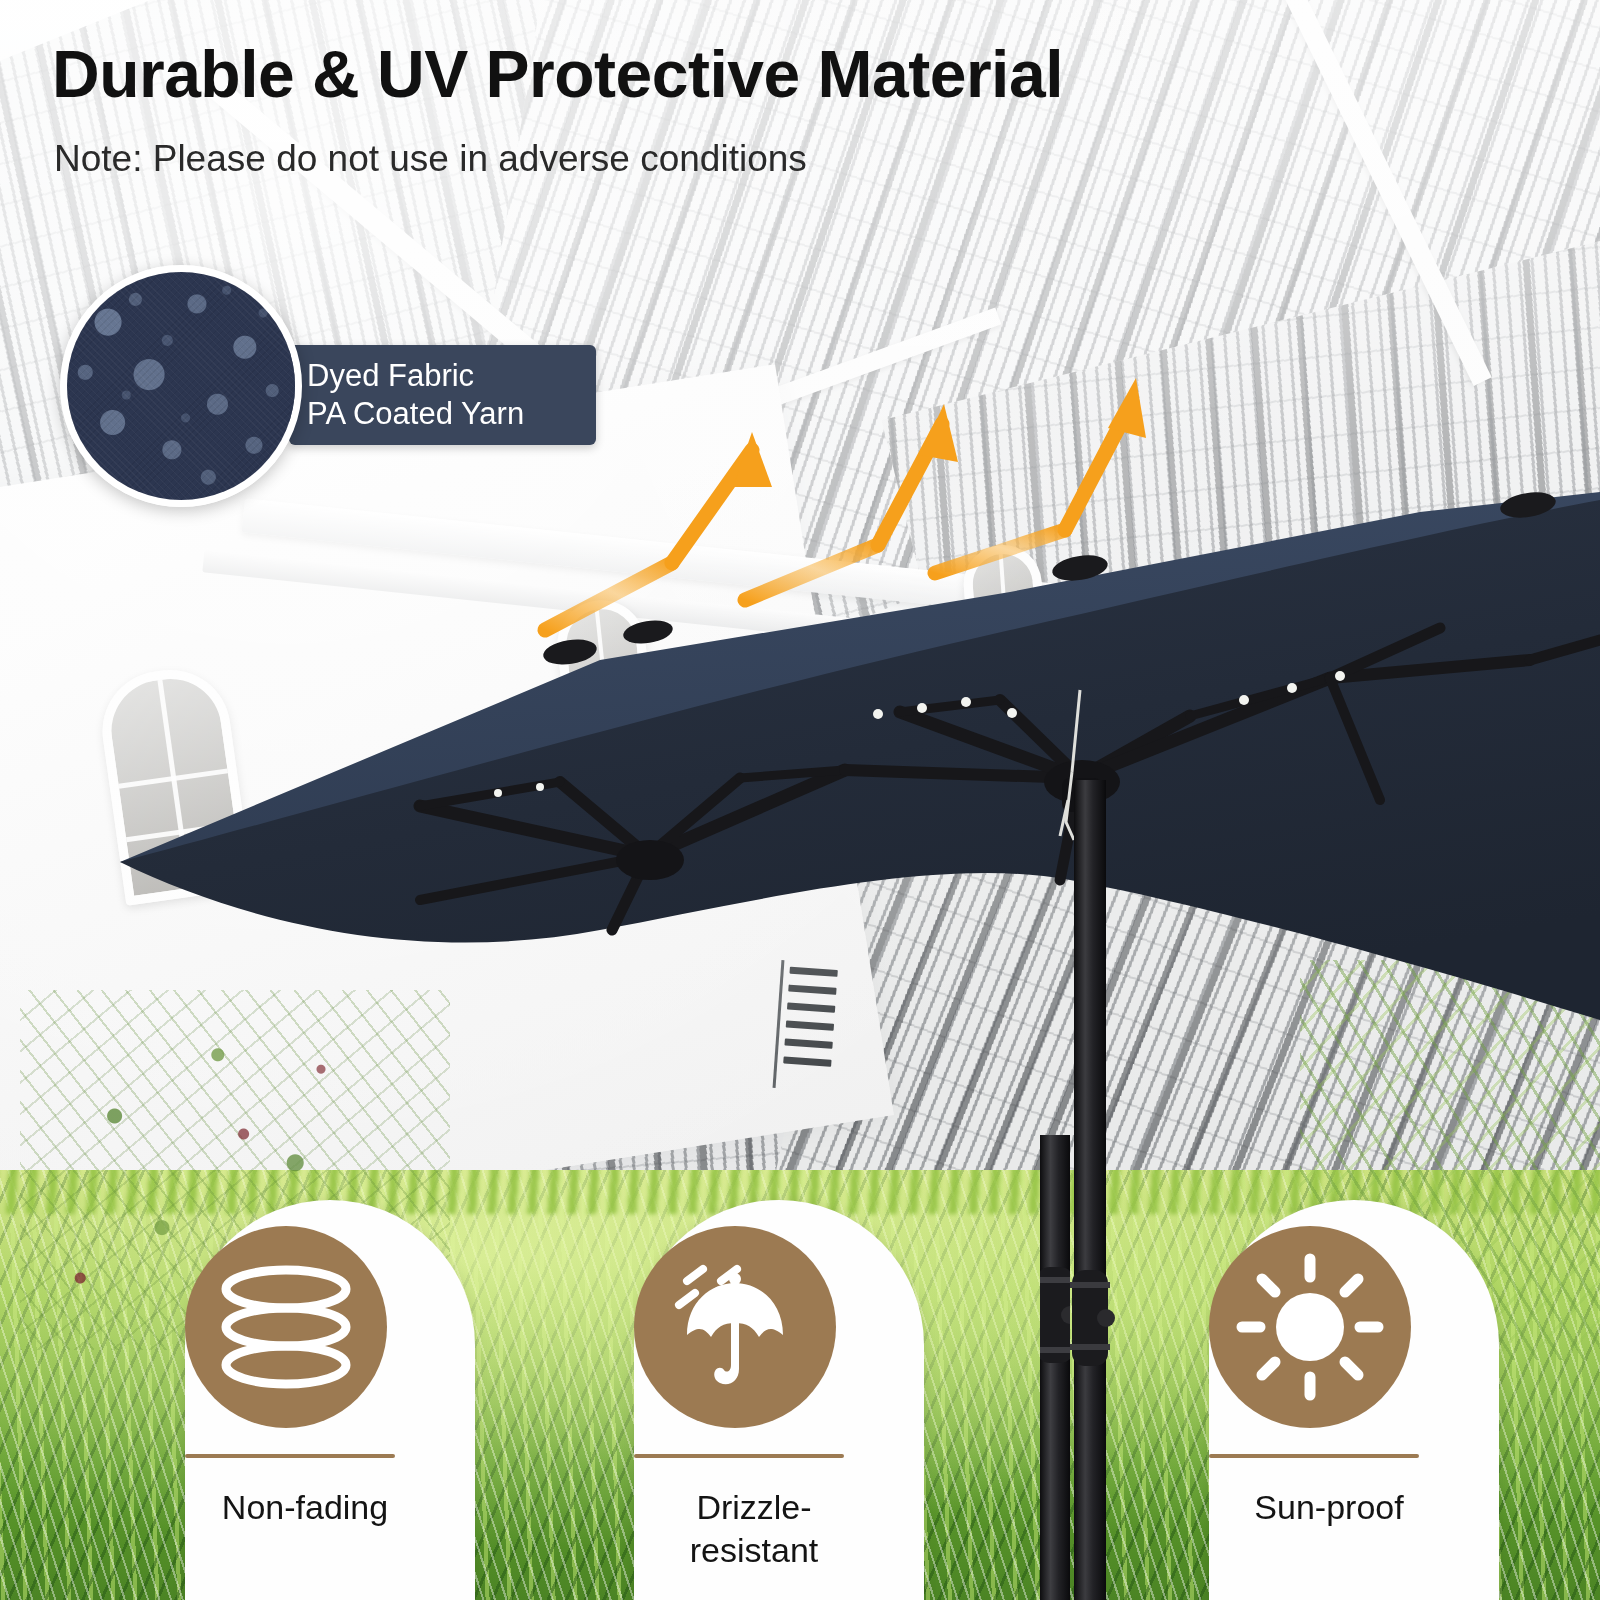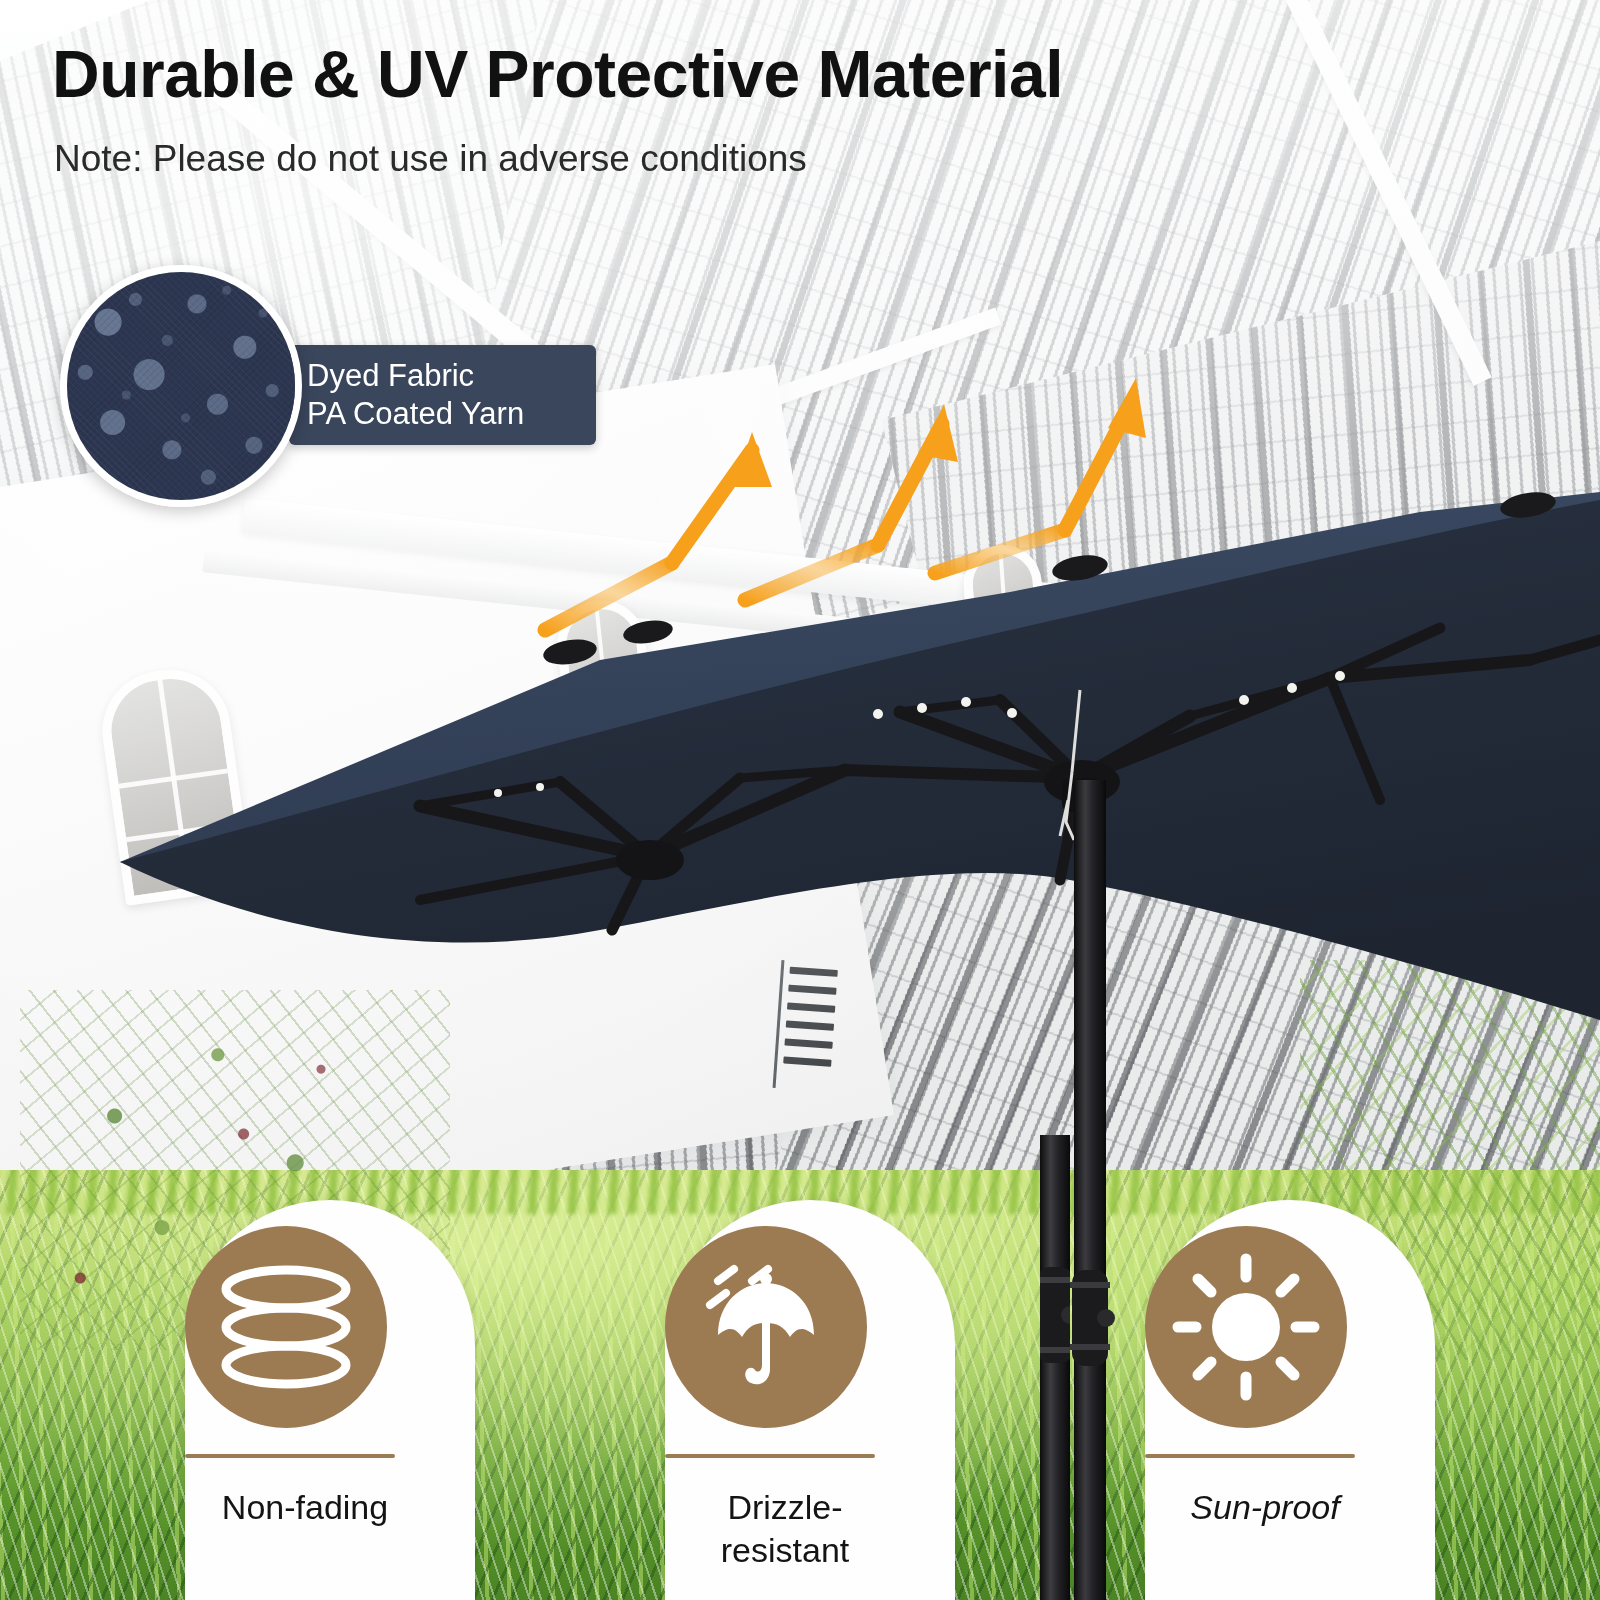--- a/index.html
+++ b/index.html
@@ -175,22 +175,22 @@
   .card{position:absolute;bottom:0;width:290px;height:400px;background:#fefefe;
         border-radius:145px 145px 0 0;
         box-shadow:0 2px 14px rgba(0,0,0,.10);
         display:flex;flex-direction:column;align-items:flex-start;}
   .card .ico{margin-top:26px;width:202px;height:202px;border-radius:50%;
              background:#9c7a52;display:flex;align-items:center;justify-content:center;}
   .card .rule{width:210px;height:4px;background:#9c7a52;margin-top:26px;border-radius:2px;}
   .card .cap{margin-top:28px;font-size:34px;color:#141414;text-align:center;
              line-height:1.25;width:240px;}
   #card1{left:185px;}
-  #card2{left:665px;}
-  #card3{left:1145px;font-style:italic;}
+  #card2{left:634px;}
+  #card3{left:1209px;}
 
   
   .polefront{position:absolute;left:1040px;top:1135px;width:30px;height:465px;z-index:40;}
 </style>
 </head>
 <body>
 
 <div id="stage">
 
   <div class="bg">

